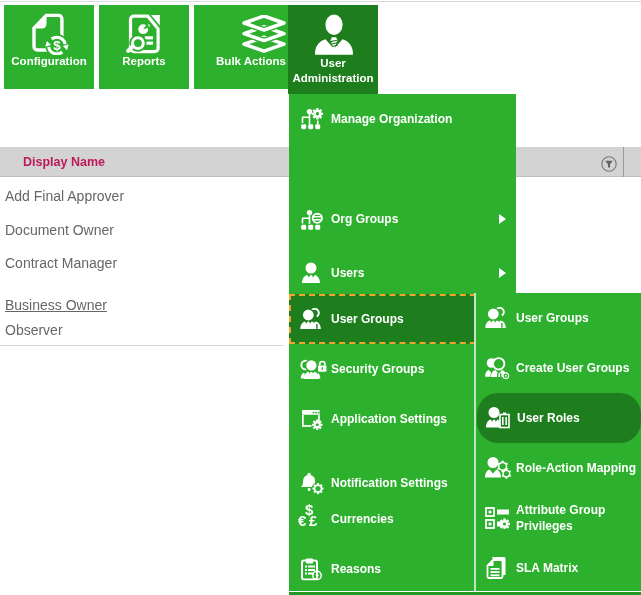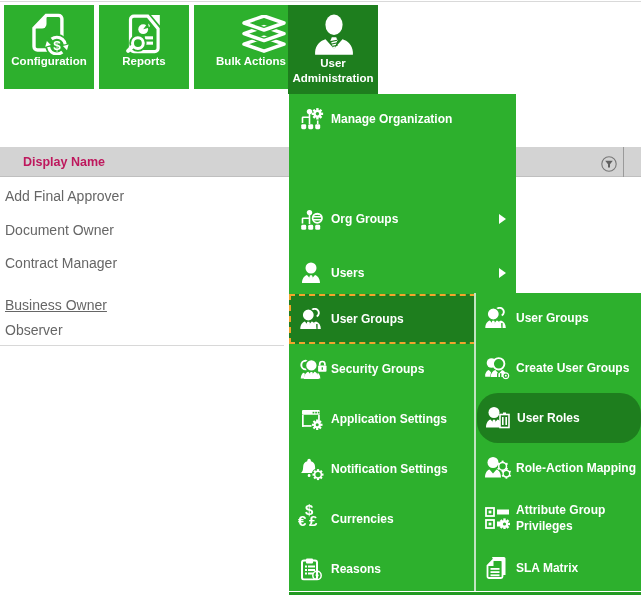--- a/index.html
+++ b/index.html
@@ -211,21 +211,21 @@
               <rect x="-1.1" y="-5.3" width="2.2" height="2.8" transform="rotate(225)"></rect>
               <rect x="-1.1" y="-5.3" width="2.2" height="2.8" transform="rotate(270)"></rect>
               <rect x="-1.1" y="-5.3" width="2.2" height="2.8" transform="rotate(315)"></rect>
             </g>
         <circle cx="0" cy="0" r="3.5" fill="#fff"></circle>
         <circle cx="0" cy="0" r="1.5" fill="#2DB02D"></circle>
       </g>
     </svg>
     <div class="txt">Application Settings</div>
   </div>
-  <div class="mi" style="top:350px;text-align:center;">
+  <div class="mi" style="top:364px;text-align:center;">
     <svg width="24" height="24" viewBox="0 0 24 24">
       <g transform="translate(0.6,1.2) scale(0.85)">
         <path d="M8 2.5 a2 2 0 0 1 4 0 l.2 1 a7 7 0 0 1 4.8 6.5 c0 4 1 6 2.5 7.5 H.5 C2 16 3 14 3 10 a7 7 0 0 1 4.8-6.5 Z" fill="#fff"></path>
         <rect x="8.4" y="18.6" width="3.2" height="3.4" rx="1.5" fill="#fff"></rect>
       </g>
       <circle cx="18" cy="17.6" r="6.4" fill="#2DB02D"></circle>
       <g transform="translate(18,17.6)">
         <circle cx="0" cy="0" r="3.4" fill="none" stroke="#fff" stroke-width="1.6"></circle>
         <g fill="#fff">
               <rect x="-1.1" y="-5.5" width="2.2" height="2"></rect>

